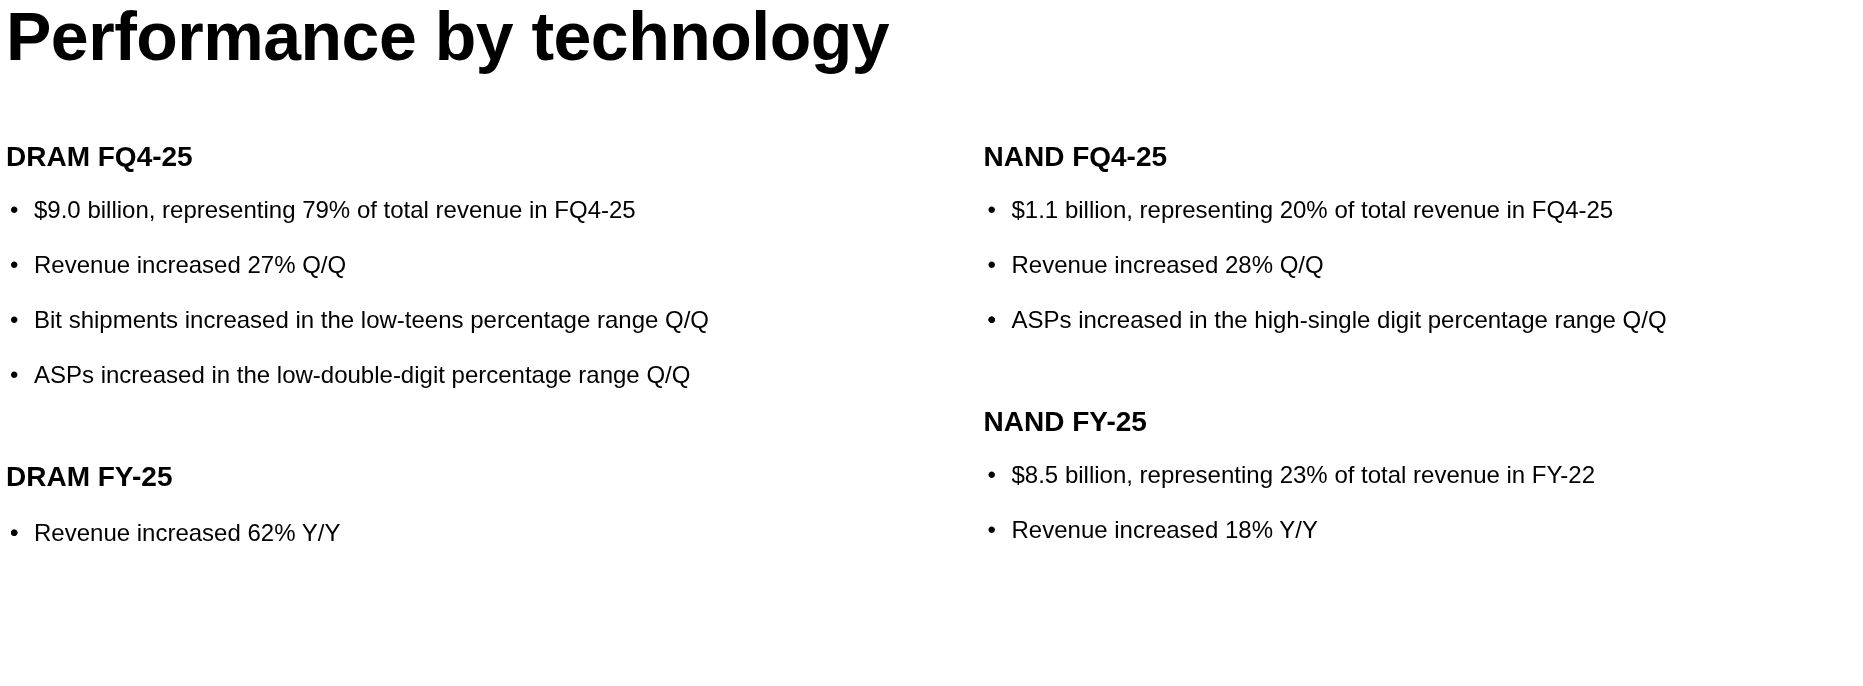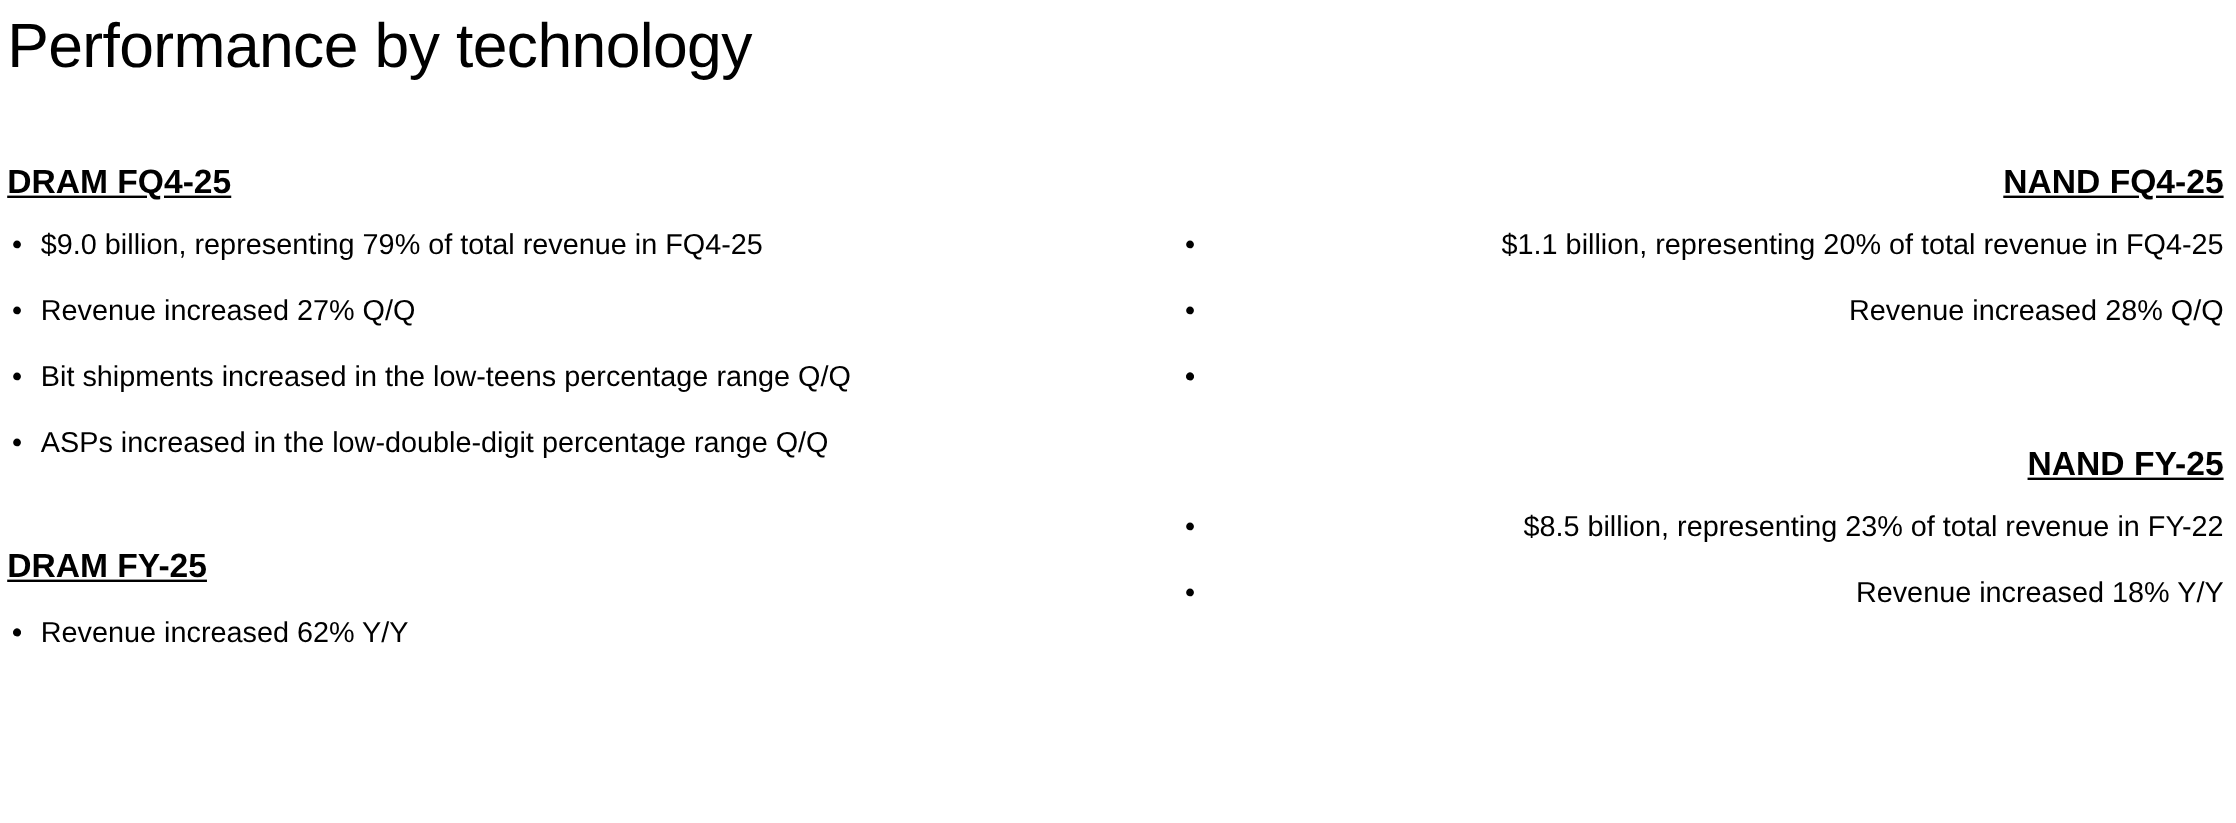--- a/index.html
+++ b/index.html
@@ -15,45 +15,43 @@
     overflow: hidden;
   }
   .slide {
     position: relative;
     width: 1863px;
     height: 686px;
     box-sizing: border-box;
     padding: 0 10px 0 6px;
   }
   .slide-title {
-    font-size: 52px;
-    font-weight: normal;
+    font-size: 68px;
+    font-weight: bold;
     letter-spacing: -0.5px;
     line-height: 1.0;
     margin: 0;
-    padding-top: 13px;
+    padding-top: 2px;
   }
   .columns {
     display: flex;
     margin-top: 72px;
   }
   .col {
     width: 50%;
     box-sizing: border-box;
   }
   .col-right {
     padding-left: 54px;
-    text-align: right;
   }
   .block-heading {
     font-size: 28px;
     font-weight: bold;
     line-height: 1.1;
     margin: 0 0 22px 0;
-    text-decoration: underline;
   }
   ul.bullets {
     list-style: none;
     margin: 0;
     padding: 0;
   }
   ul.bullets li {
     position: relative;
     font-size: 24px;
     line-height: 1.25;
@@ -109,21 +107,21 @@
     </div>
 
     <div class="col col-right">
 
       <div class="block">
         <h2 class="block-heading">NAND FQ4-25</h2>
         <ul class="bullets">
           <li><span class="bullet-dot">•</span><span>$1.1 billion, representing 20% of total revenue in FQ4-25</span></li>
           <li><span class="bullet-dot">•</span><span>Revenue increased 28% Q/Q</span></li>
           <li><span class="bullet-dot">•</span></li>
-          <li><span class="bullet-dot">•</span></li>
+          <li><span class="bullet-dot">•</span><span>ASPs increased in the high-single digit percentage range Q/Q</span></li>
         </ul>
       </div>
 
       <div class="group-gap"></div>
 
       <div class="block">
         <h2 class="block-heading">NAND FY-25</h2>
         <ul class="bullets">
           <li><span class="bullet-dot">•</span><span>$8.5 billion, representing 23% of total revenue in FY-22</span></li>
           <li><span class="bullet-dot">•</span><span>Revenue increased 18% Y/Y</span></li>

